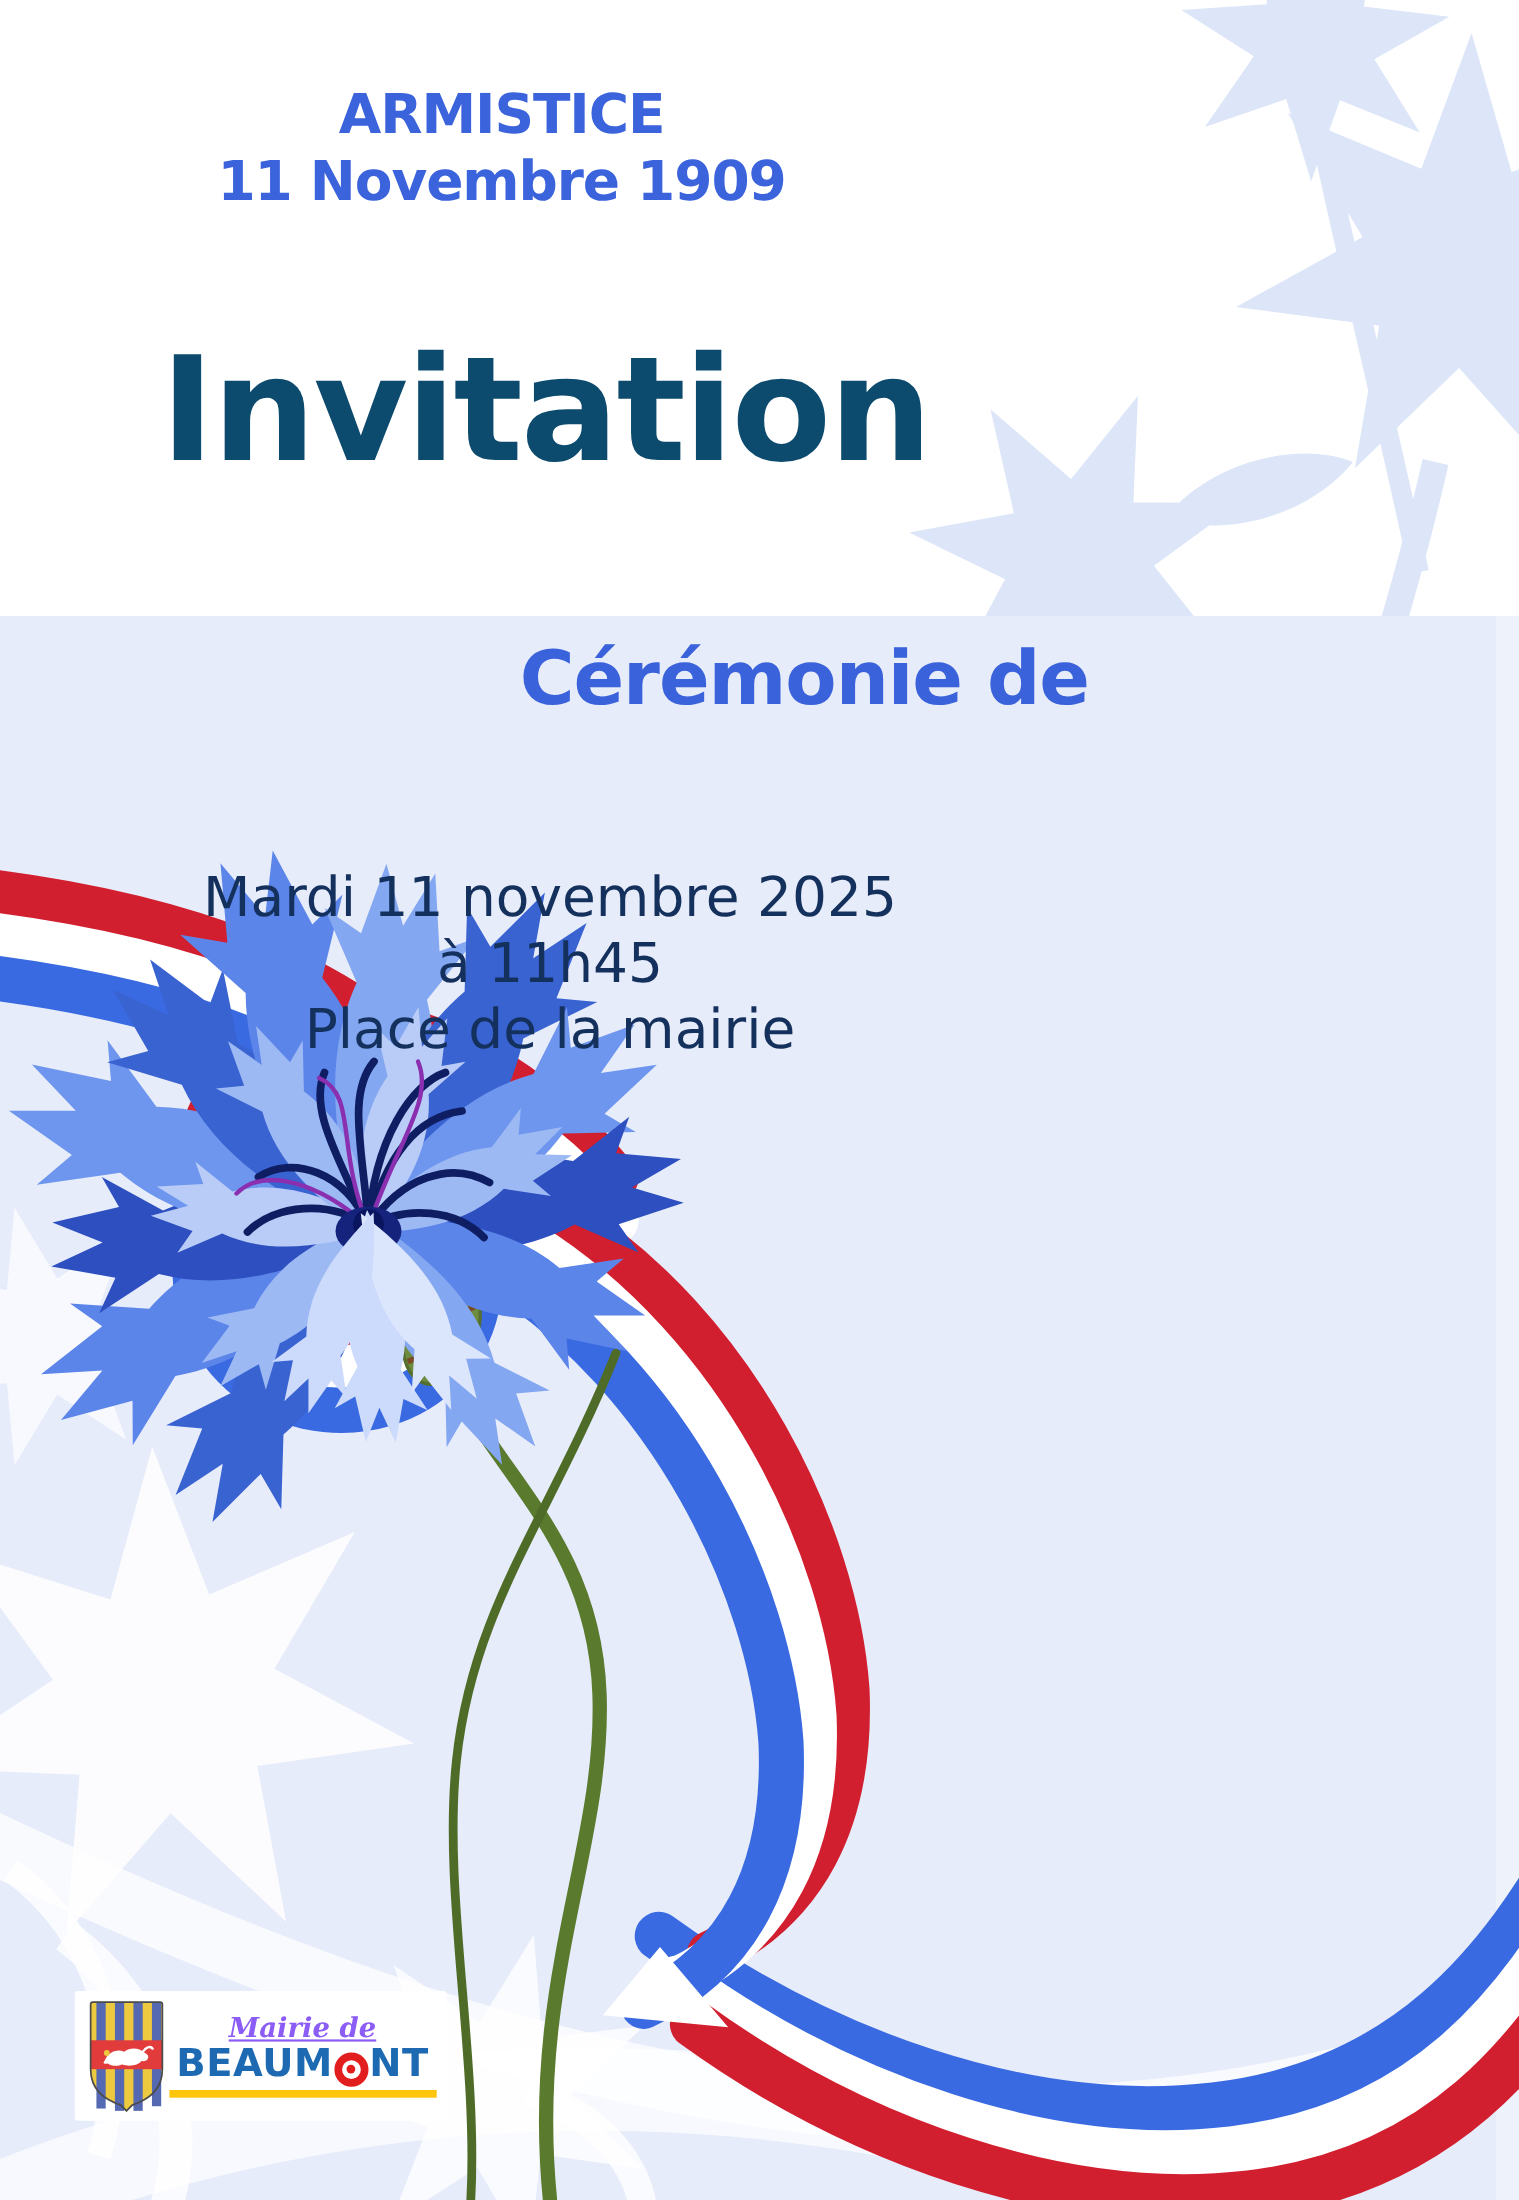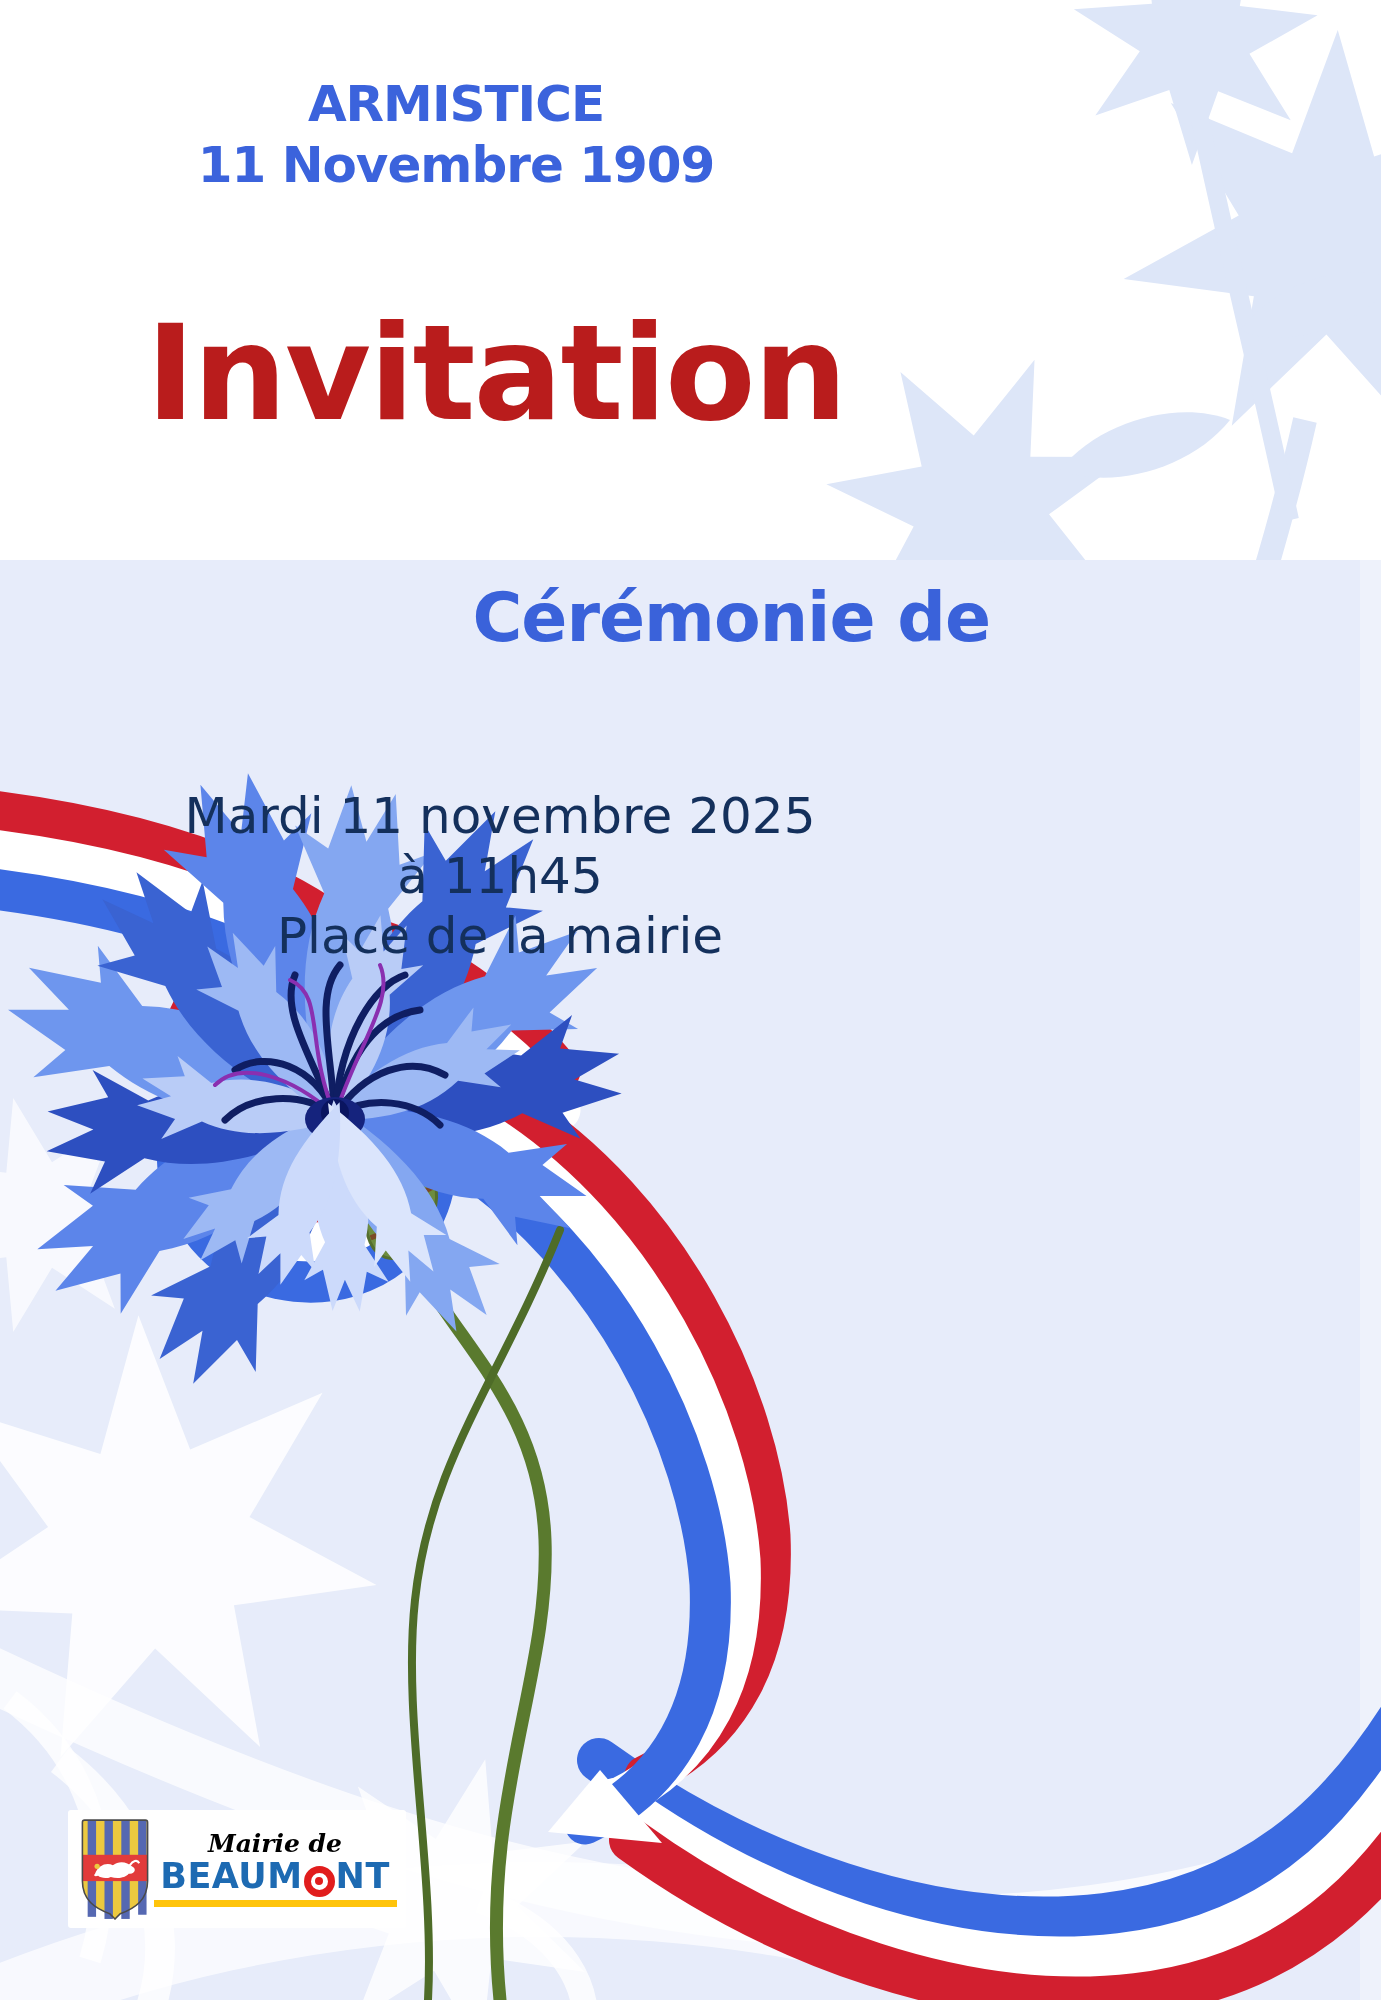--- a/index.html
+++ b/index.html
@@ -4,31 +4,31 @@
 <style>
   html,body{margin:0;padding:0;}
   body{width:1381px;height:2000px;font-family:"DejaVu Sans","Liberation Sans",sans-serif;}
   .poster{position:relative;width:1381px;height:2000px;background:#e7ecfa;overflow:hidden;}
   .top-section{position:absolute;left:0;top:0;width:1381px;height:560px;background:#ffffff;}
   .right-strip{position:absolute;left:1360px;top:560px;width:21px;height:1440px;background:#eef2fb;}
   .decor-svg{position:absolute;left:0;top:0;width:1381px;height:2000px;z-index:1;}
   .txt{position:absolute;z-index:2;}
   .header-block{left:0;top:74px;width:912px;text-align:center;color:#3b63dc;font-weight:bold;
     font-size:50px;line-height:1.22;letter-spacing:-1px;}
-  .invitation{left:146px;top:296px;color:#b91c1c;font-weight:bold;font-size:132px;letter-spacing:-2px;}
+  .invitation{left:146px;top:296px;color:#0c4a6e;font-weight:bold;font-size:132px;letter-spacing:-2px;}
   .right-stack{right:391px;width:980px;text-align:right;margin-top:26px;}
   .ceremony-title{top:552px;color:#3a62da;font-weight:bold;font-size:68px;line-height:1.18;letter-spacing:-1px;}
   .ceremony-date{top:760px;color:#14305c;font-weight:normal;font-size:50px;line-height:1.2;text-align:center;}
   .ceremony-follow{top:988px;color:#14305c;font-weight:bold;font-size:44px;line-height:1.25;}
   .logo-box{position:absolute;left:68px;top:1810px;width:338px;height:118px;background:#ffffff;
     border-radius:3px;z-index:3;display:flex;align-items:center;padding:0;}
   .crest{width:70px;height:102px;margin-left:12px;flex:0 0 auto;}
   .logo-text{flex:1;display:flex;flex-direction:column;align-items:center;padding-right:6px;}
   .logo-script{font-family:"DejaVu Serif","Liberation Serif",serif;font-style:italic;font-weight:bold;
-    color:#000000;font-size:25px;line-height:1;}
+    color:#8b5cf6;font-size:25px;line-height:1;text-decoration:underline;}
   .logo-name{color:#1d6ab2;font-weight:bold;font-size:35px;line-height:1.15;letter-spacing:0.5px;
     display:flex;align-items:flex-end;}
   .o-ring{display:inline-block;width:17px;height:17px;border:7px solid #e11d1d;border-radius:50%;
     position:relative;margin:0 1px;}
   .o-dot{position:absolute;left:50%;top:50%;width:8px;height:8px;margin:-4px 0 0 -4px;background:#e11d1d;border-radius:50%;}
   .logo-bar{width:243px;height:7px;background:#ffc40c;margin-top:3px;}
 </style>
 </head>
 <body>
 

